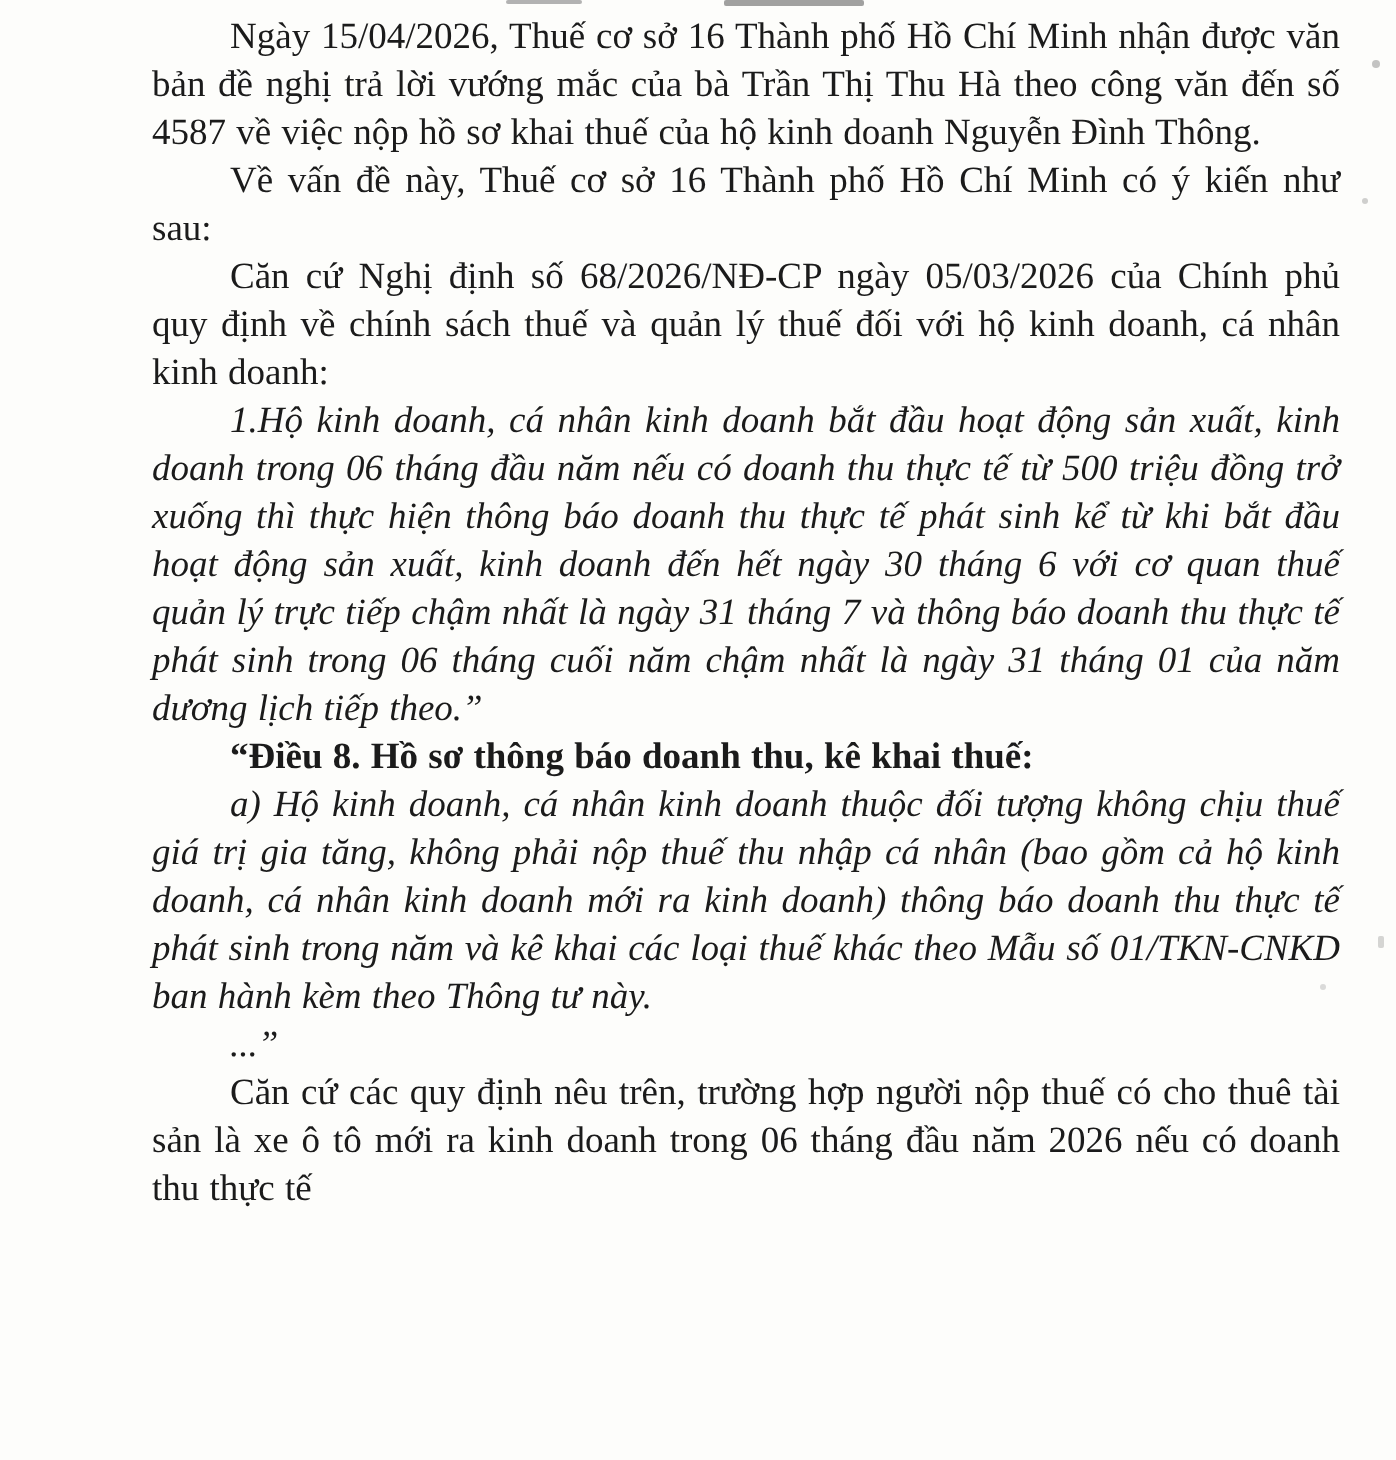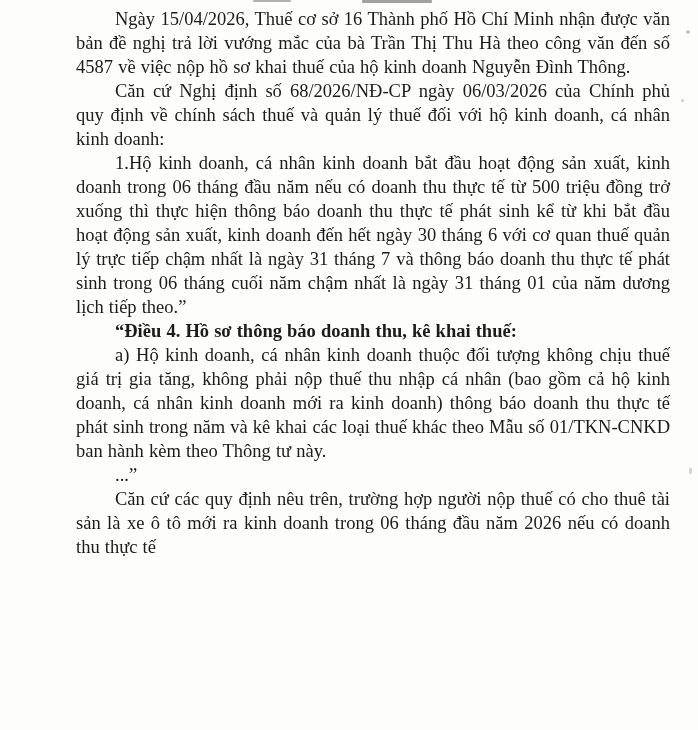--- a/index.html
+++ b/index.html
@@ -21,21 +21,21 @@
   }
   .content p {
     margin: 0;
     font-size: 18.5px;
     line-height: 24px;
     text-align: justify;
     text-indent: 39px;
     word-spacing: 0.5px;
   }
   .p-bold   { font-weight: bold; }
-  .p-italic { }
+  .p-italic { font-style: italic; }
   .no-indent { text-indent: 0; }
   .gap-14 { margin-top: 14px; }
   .gap-13 { margin-top: 13px; }
   .gap-12 { margin-top: 12px; }
   .gap-8  { margin-top: 8px; }
   .gap-2  { margin-top: 2px; }
   
   .artifact {
     position: absolute;
     background: #8a8a8a;
@@ -57,28 +57,29 @@
   <div class="artifact a1"></div>
   <div class="artifact a2"></div>
   <div class="artifact a3"></div>
   <div class="artifact a4"></div>
   <div class="artifact a5"></div>
   <div class="artifact a6"></div>
 
   <div class="content">
     <p>Ngày 15/04/2026, Thuế cơ sở 16 Thành phố Hồ Chí Minh nhận được văn bản đề nghị trả lời vướng mắc của bà Trần Thị Thu Hà theo công văn đến số 4587 về việc nộp hồ sơ khai thuế của hộ kinh doanh Nguyễn Đình Thông.</p>
 
+    <p>Về vấn đề này, Thuế cơ sở 16 Thành phố Hồ Chí Minh có ý kiến như sau:</p>
 
-    <p>Căn cứ Nghị định số 68/2026/NĐ-CP ngày 06/03/2026 của Chính phủ quy định về chính sách thuế và quản lý thuế đối với hộ kinh doanh, cá nhân kinh doanh:</p>
+    <p>Căn cứ Nghị định số 68/2026/NĐ-CP ngày 05/03/2026 của Chính phủ quy định về chính sách thuế và quản lý thuế đối với hộ kinh doanh, cá nhân kinh doanh:</p>
 
 
     <p class="p-italic gap-12">1.Hộ kinh doanh, cá nhân kinh doanh bắt đầu hoạt động sản xuất, kinh doanh trong 06 tháng đầu năm nếu có doanh thu thực tế từ 500 triệu đồng trở xuống thì thực hiện thông báo doanh thu thực tế phát sinh kể từ khi bắt đầu hoạt động sản xuất, kinh doanh đến hết ngày 30 tháng 6 với cơ quan thuế quản lý trực tiếp chậm nhất là ngày 31 tháng 7 và thông báo doanh thu thực tế phát sinh trong 06 tháng cuối năm chậm nhất là ngày 31 tháng 01 của năm dương lịch tiếp theo.”</p>
 
 
-    <p class="p-bold gap-13">“Điều 4. Hồ sơ thông báo doanh thu, kê khai thuế:</p>
+    <p class="p-bold gap-13">“Điều 8. Hồ sơ thông báo doanh thu, kê khai thuế:</p>
 
 
     <p class="p-italic">a) Hộ kinh doanh, cá nhân kinh doanh thuộc đối tượng không chịu thuế giá trị gia tăng, không phải nộp thuế thu nhập cá nhân (bao gồm cả hộ kinh doanh, cá nhân kinh doanh mới ra kinh doanh) thông báo doanh thu thực tế phát sinh trong năm và kê khai các loại thuế khác theo Mẫu số 01/TKN-CNKD ban hành kèm theo Thông tư này.</p>
 
     <p class="p-italic no-indent gap-2">...”</p>
 
     <p class="gap-2">Căn cứ các quy định nêu trên, trường hợp người nộp thuế có cho thuê tài sản là xe ô tô mới ra kinh doanh trong 06 tháng đầu năm 2026 nếu có doanh thu thực tế</p>
   </div>
 
 </div>

